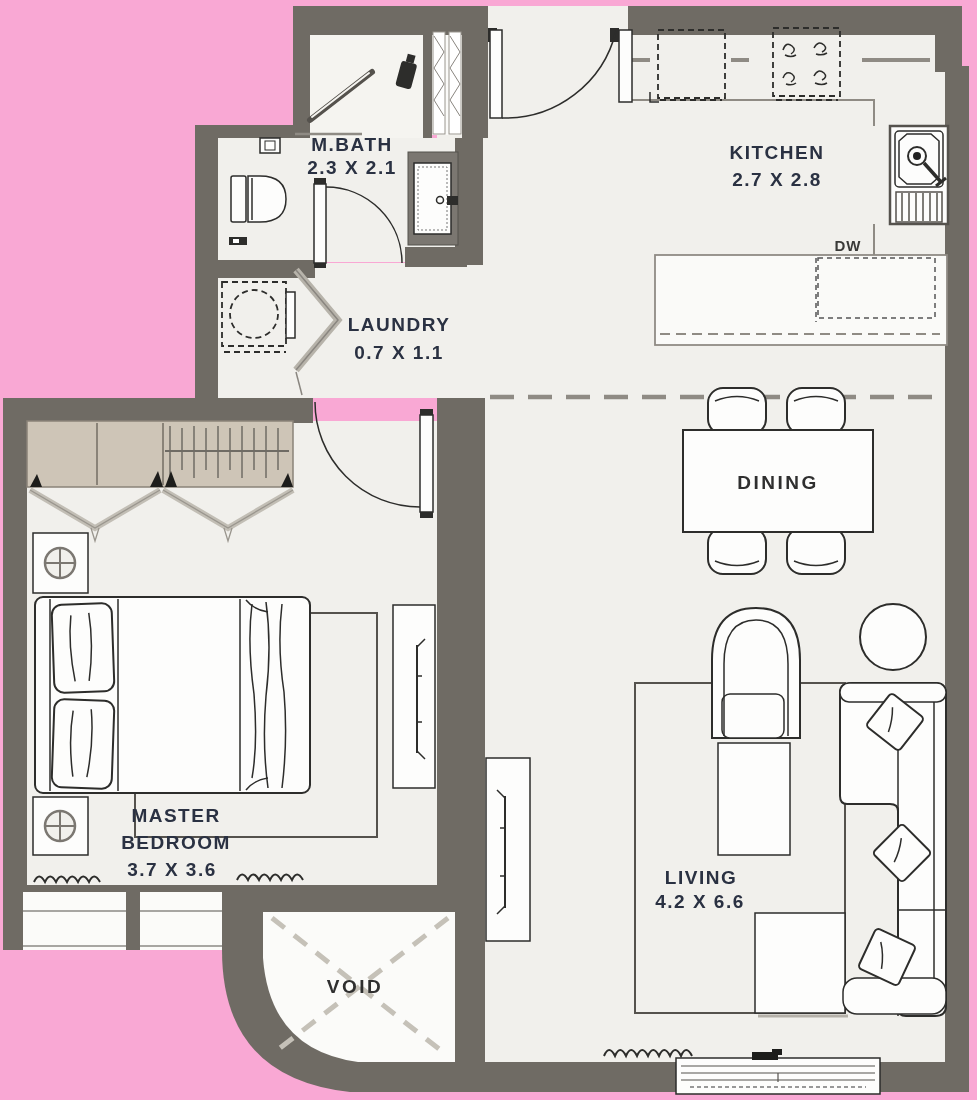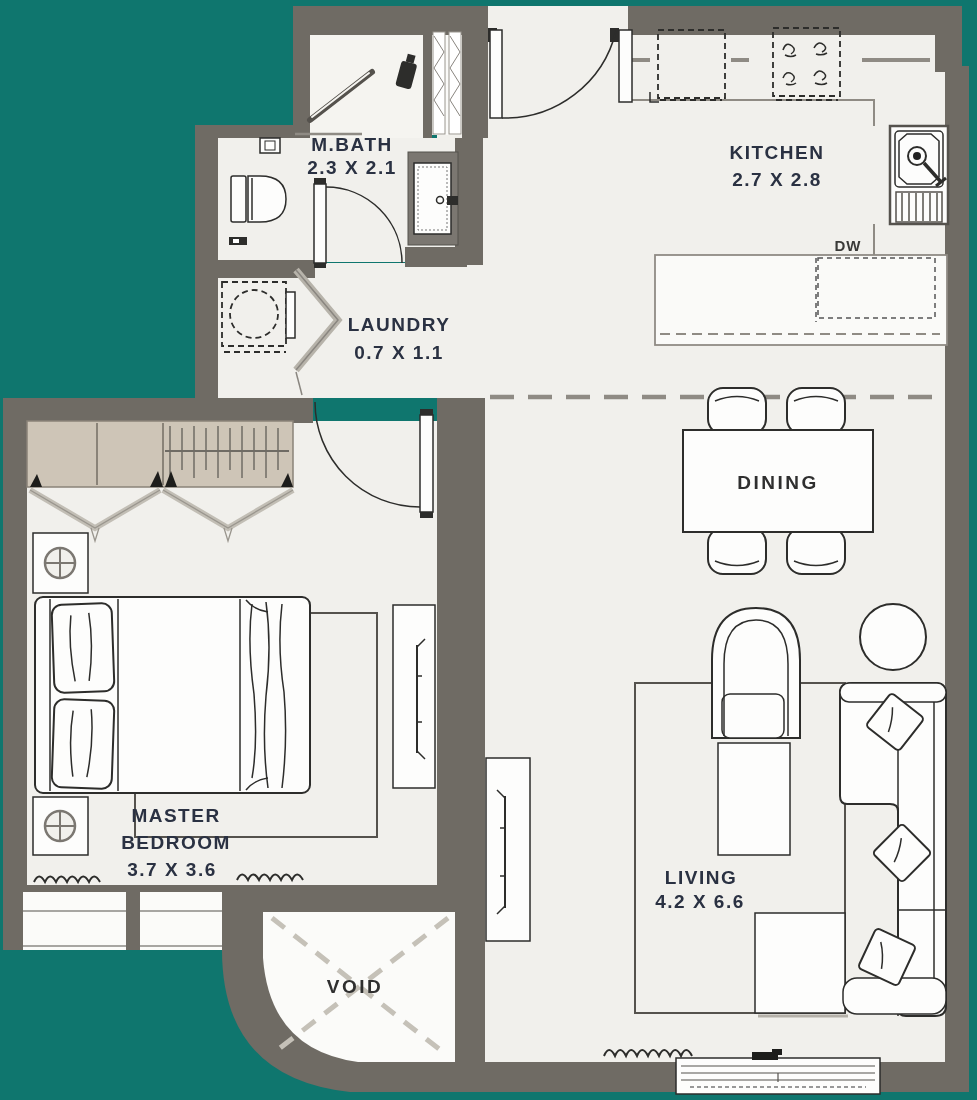--- a/index.html
+++ b/index.html
@@ -1,16 +1,16 @@
 <!DOCTYPE html>
 <html><head>
 <meta charset="utf-8">
 <style>
   html,body{margin:0;padding:0;background:#ffffff;}
-  .stage{position:relative;width:977px;height:1100px;background:#0f766e;overflow:hidden;
+  .stage{position:relative;width:977px;height:1100px;background:#f9a8d4;overflow:hidden;
          font-family:"Liberation Sans",sans-serif;}
   svg{display:block}
   .w{fill:#6f6b64;stroke:none}
   .floor{fill:#f1f0ec;stroke:none}
   .floor2{fill:#f5f4f0;stroke:none}
   .white{fill:#fbfbf9;stroke:none}
   .fw{fill:#fdfdfc;stroke:#2d2d2b;stroke-width:2}
   .fw1{fill:#fdfdfc;stroke:#2d2d2b;stroke-width:1.5}
   .ln{fill:none;stroke:#2d2d2b;stroke-width:1.5}
   .ln2{fill:none;stroke:#2d2d2b;stroke-width:2}

